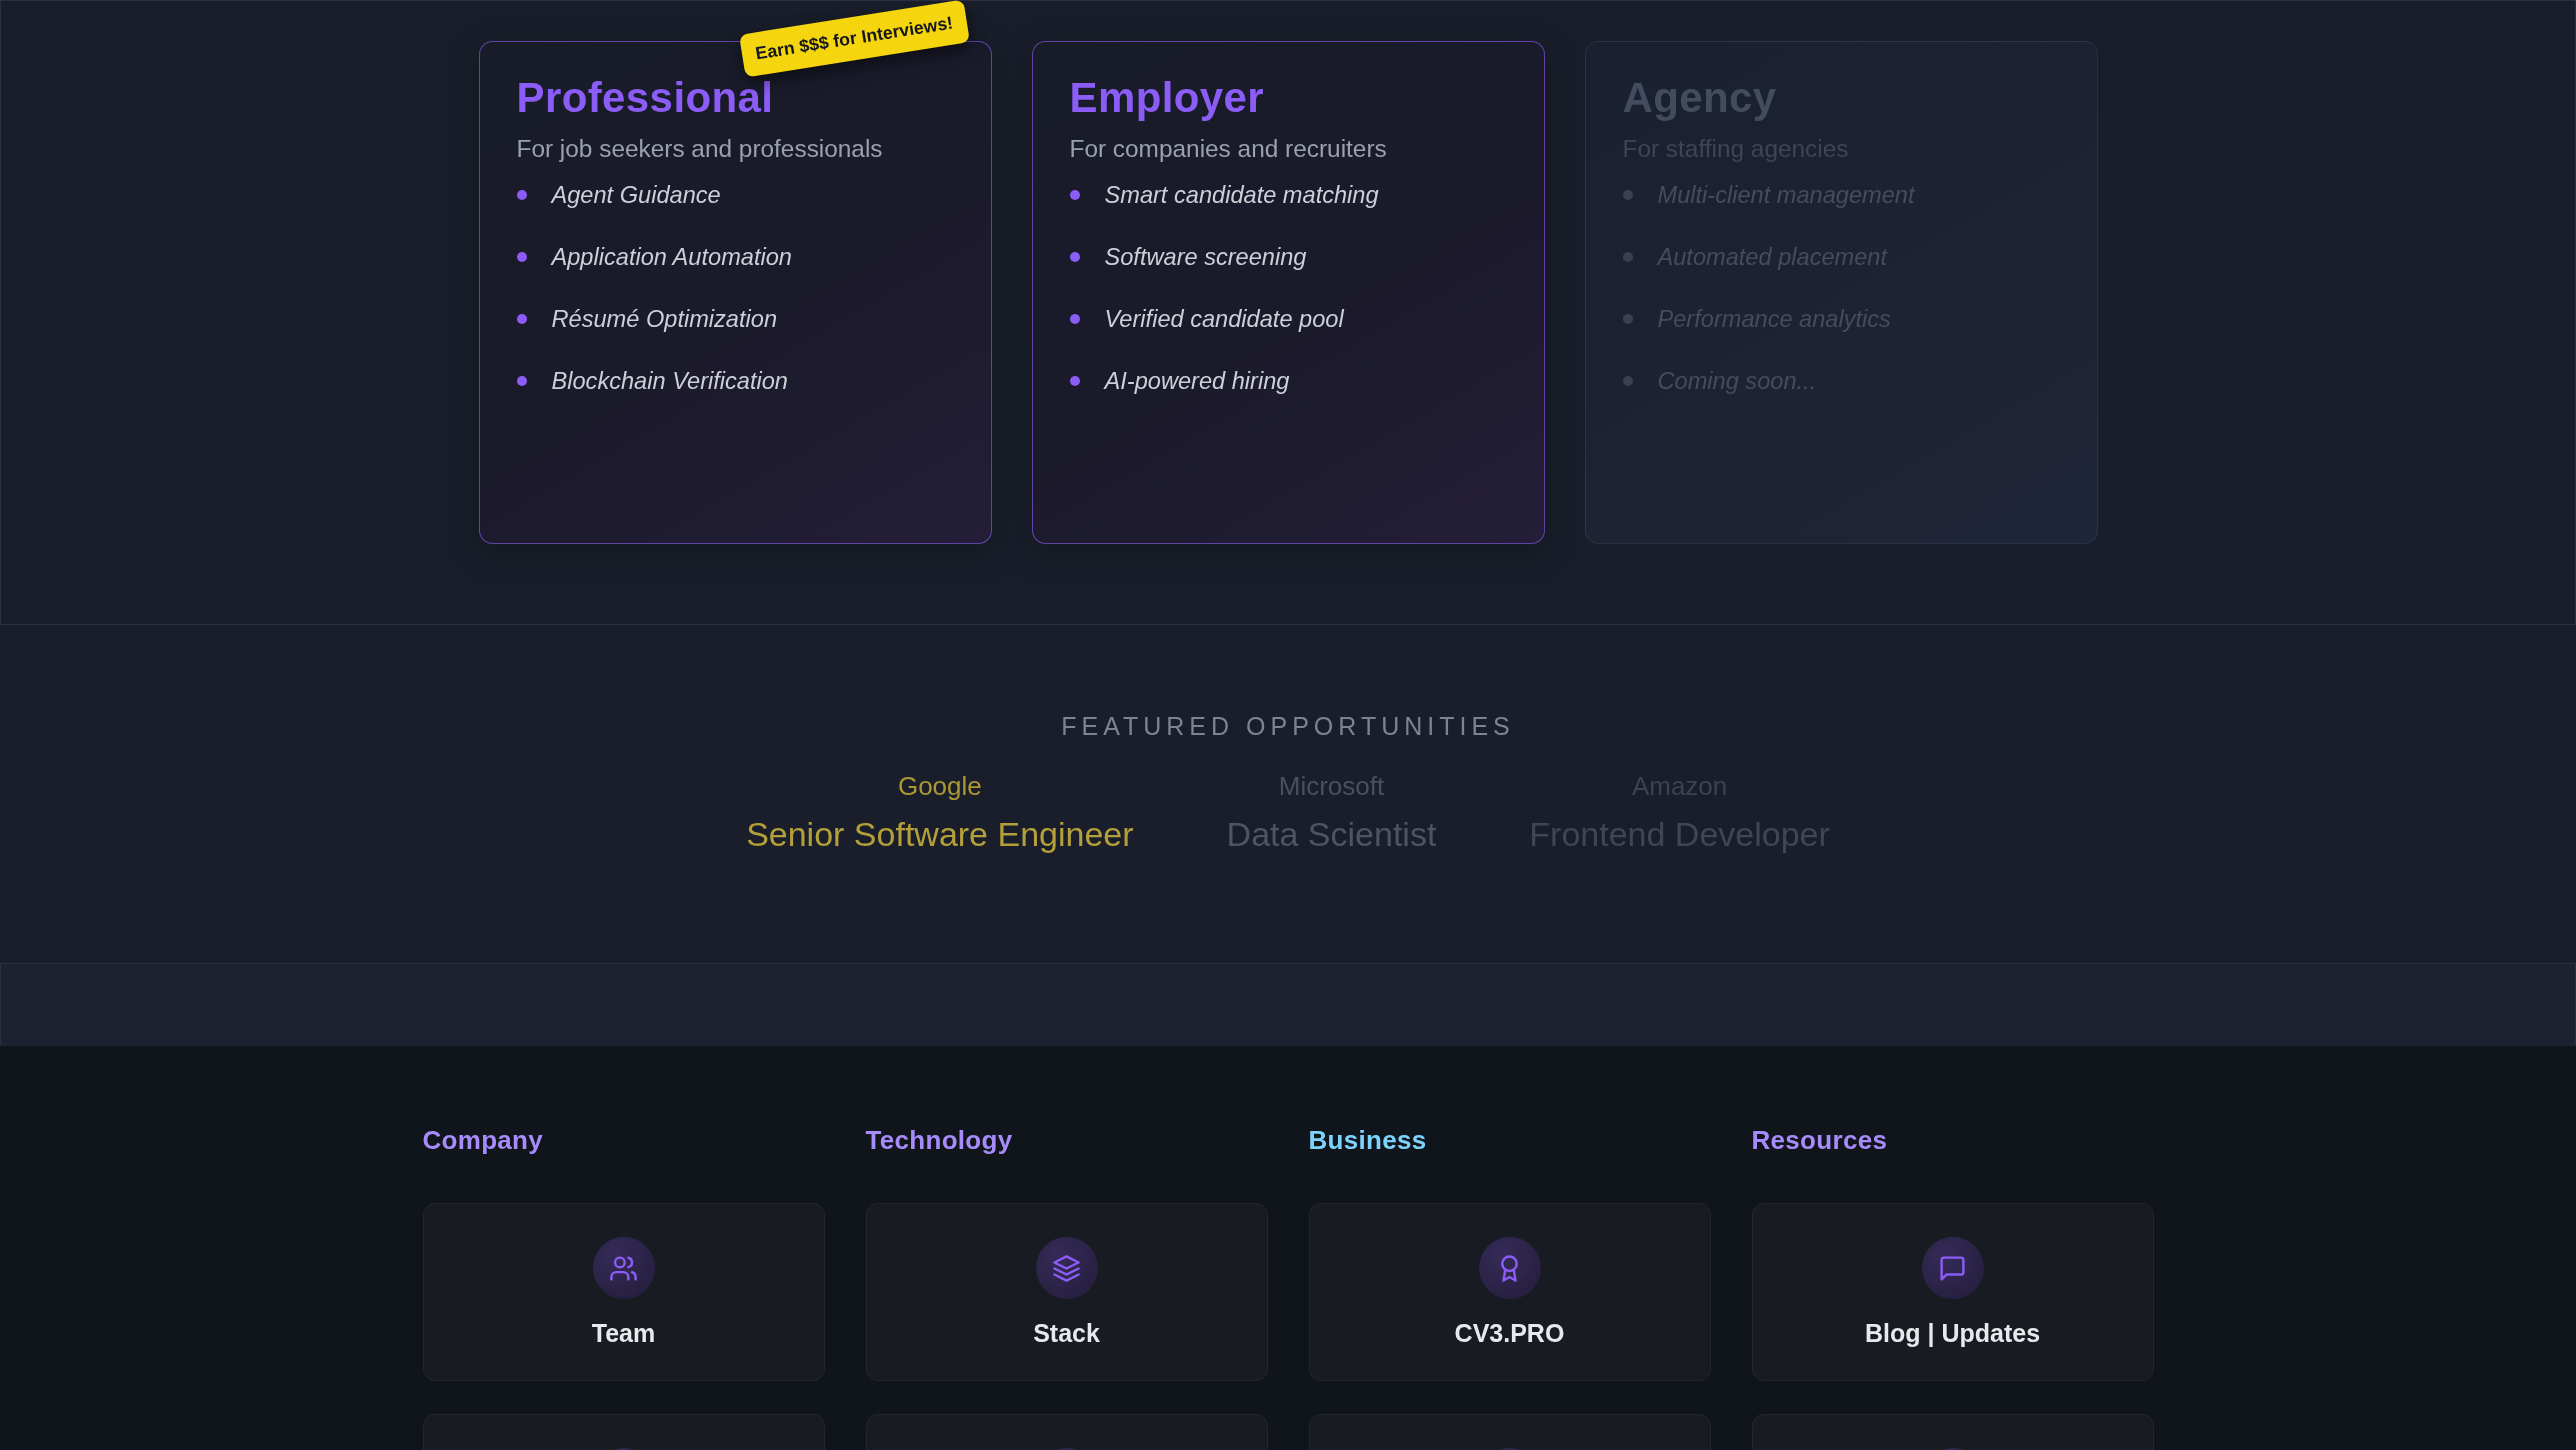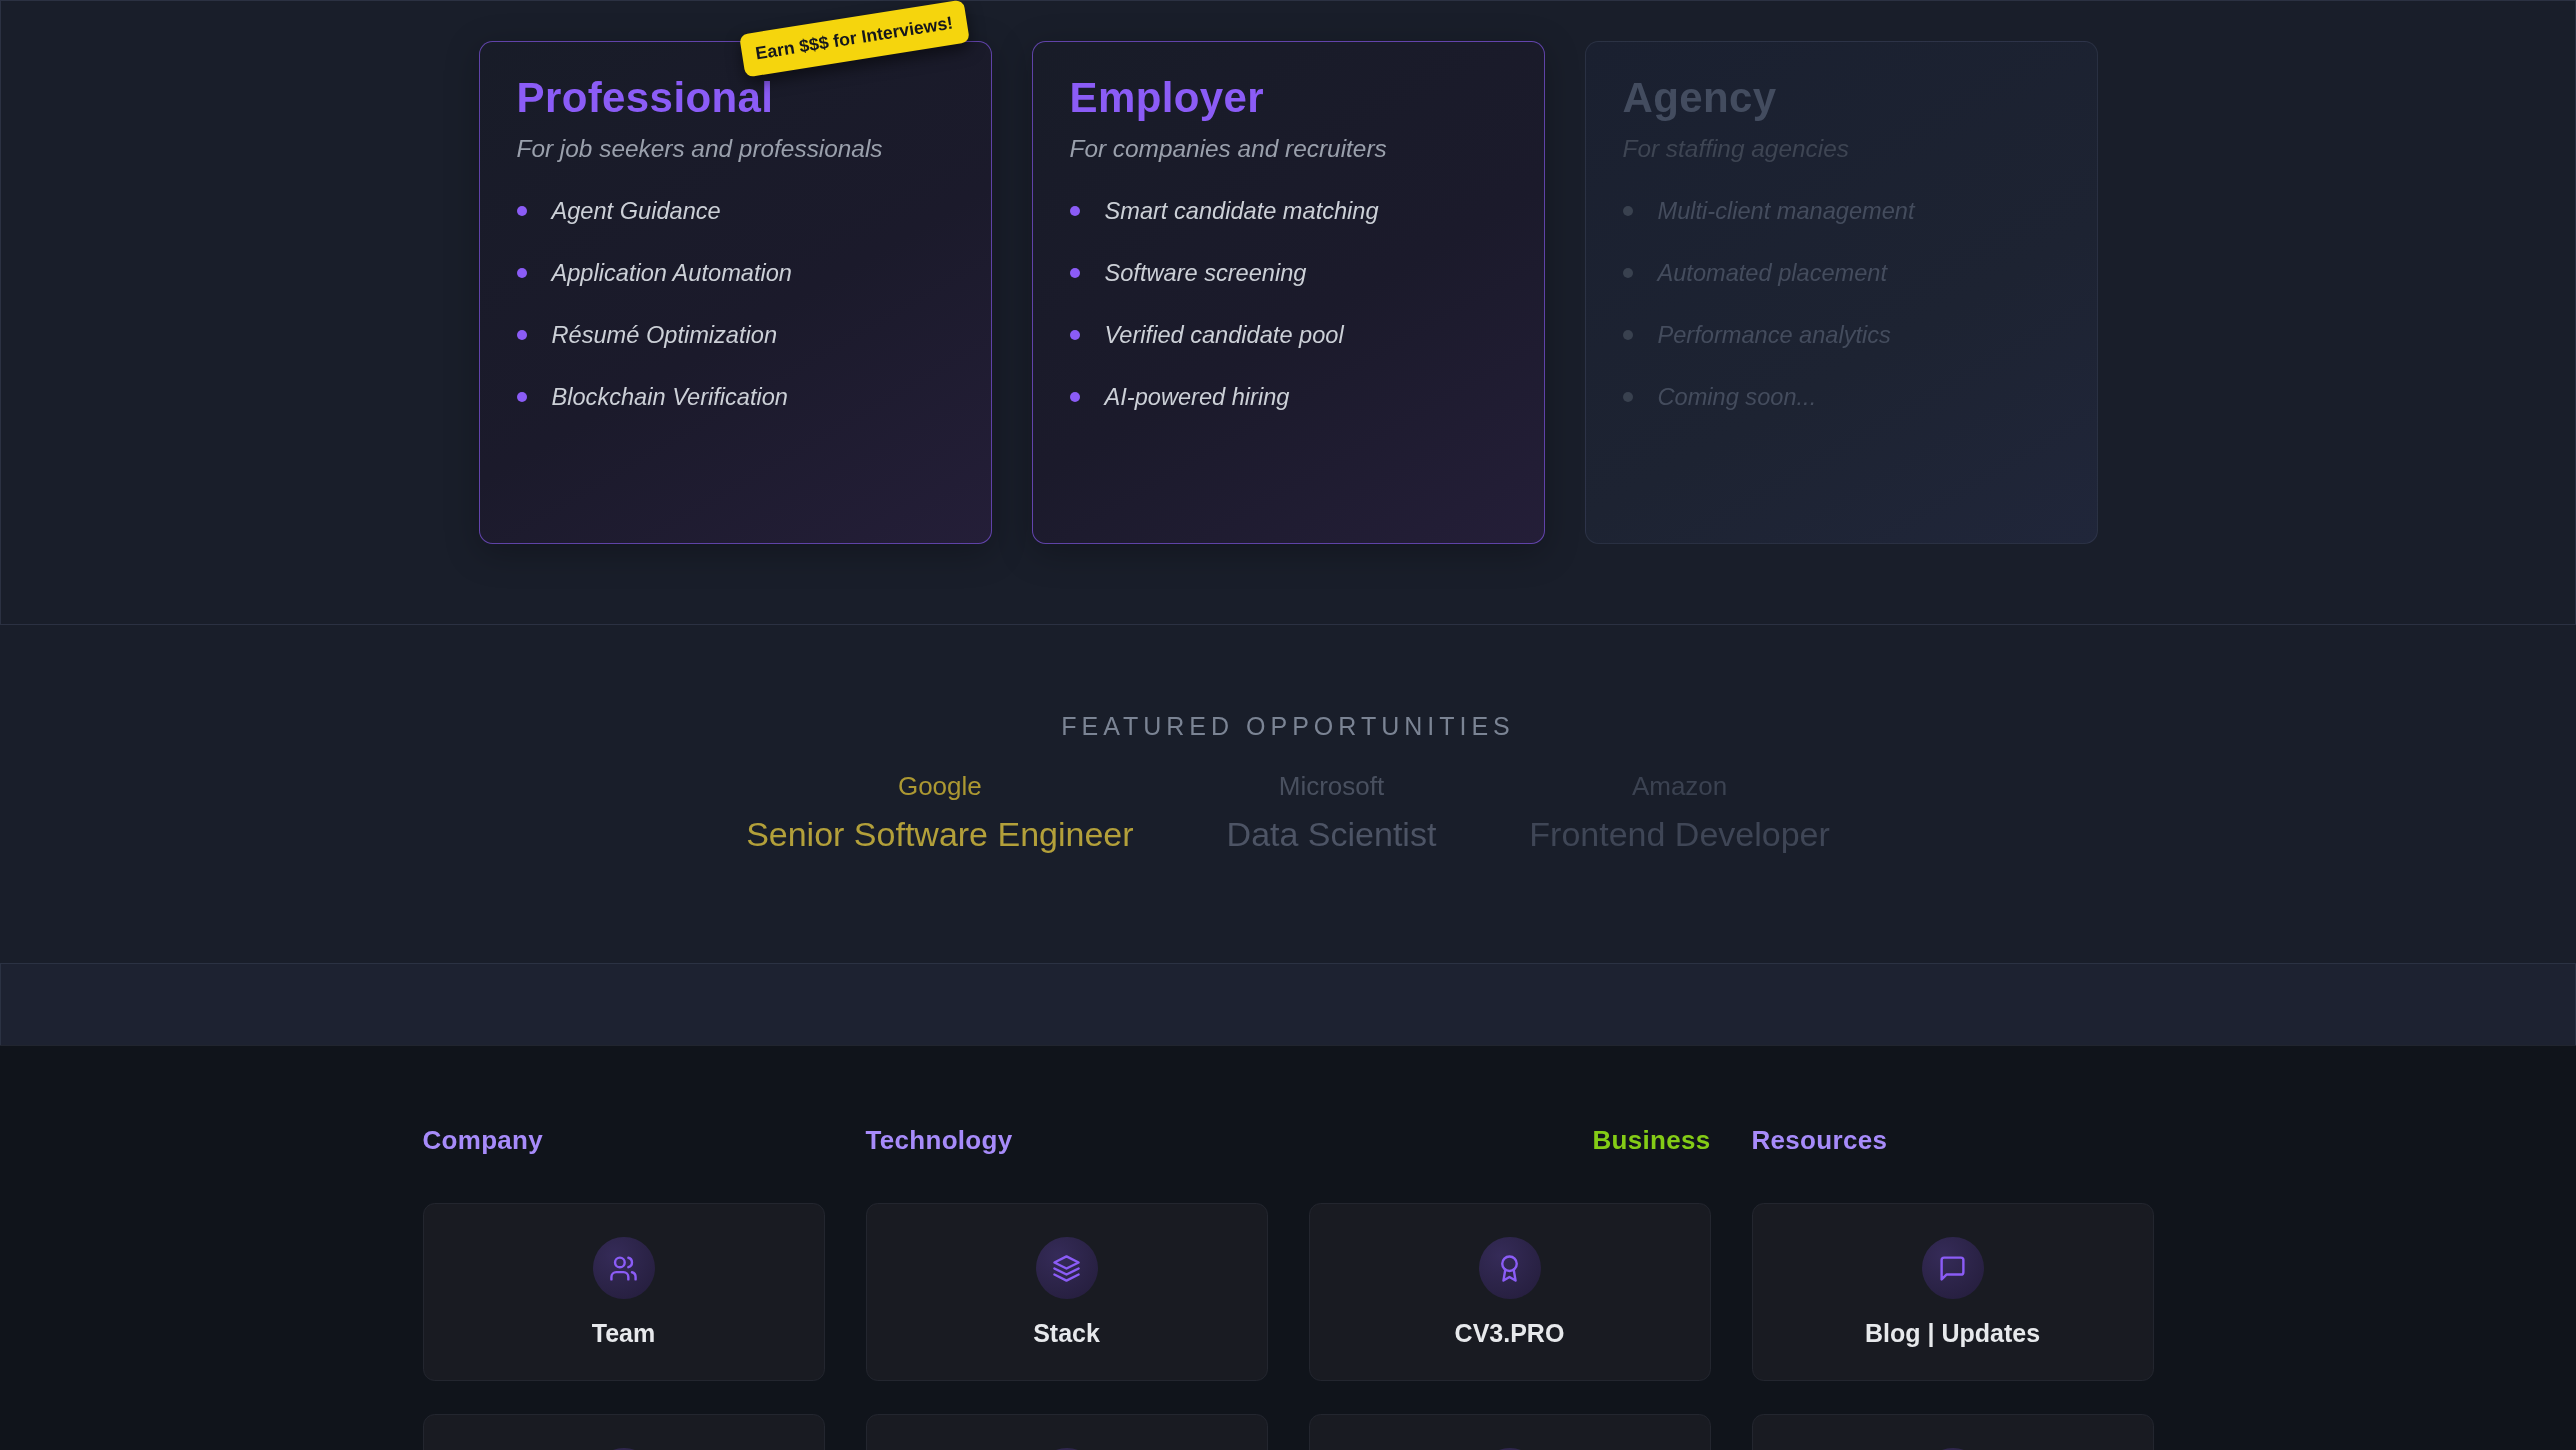--- a/index.html
+++ b/index.html
@@ -27,21 +27,21 @@
     background:linear-gradient(150deg,#181c28 0%,#1b1a2b 55%,#241e38 100%);
     padding:32px 37px;
     box-shadow:0 8.4px 34px rgba(0,0,0,.25);
   }
   .plan-card.muted{
     border-color:rgba(95,105,130,.22);
     background:linear-gradient(150deg,#1a2030 0%,#1d2332 60%,#20263a 100%);
     box-shadow:none;
   }
   .plan-title{margin:0 0 11.8px;font-size:42px;font-weight:bold;letter-spacing:0.4px;}
-  .plan-desc{margin:0 0 33px;font-size:24.4px;line-height:30px;font-style:italic;}
+  .plan-desc{margin:0 0 17px;font-size:24.4px;line-height:30px;}
   .plan-features{list-style:none;margin:0;padding:0;}
   .plan-features li{display:flex;align-items:center;gap:25px;font-size:23.6px;margin-bottom:34px;line-height:28px;font-style:italic;}
   .dot{width:10px;height:10px;border-radius:50%;flex:0 0 auto;}
 
   .promo-badge{
     position:absolute;top:-25px;left:261px;
     transform:rotate(-9deg);
     color:#15171c;font-weight:bold;font-size:17.7px;
     padding:11px 13.5px;border-radius:8.4px;
     box-shadow:0 6.7px 15px rgba(0,0,0,.5);
@@ -223,21 +223,21 @@
             </svg>
           </span>
           <span class="footer-card-label">Stack</span>
         </div>
         <div class="footer-card">
           <span class="icon-circle"></span>
         </div>
       </div>
 
       <div class="footer-col">
-        <h4 class="footer-heading" style="color: #84cc16; text-align: right;">Business</h4>
+        <h4 class="footer-heading" style="color: #7dd3fc;">Business</h4>
         <div class="footer-card">
           <span class="icon-circle">
             <svg viewBox="0 0 24 24" fill="none" stroke="#8b5cf6" stroke-width="2" stroke-linecap="round" stroke-linejoin="round">
               <circle cx="12" cy="8" r="6"></circle>
                 <path d="M15.477 12.89 17 22l-5-3-5 3 1.523-9.11"></path>
             </svg>
           </span>
           <span class="footer-card-label">CV3.PRO</span>
         </div>
         <div class="footer-card">

